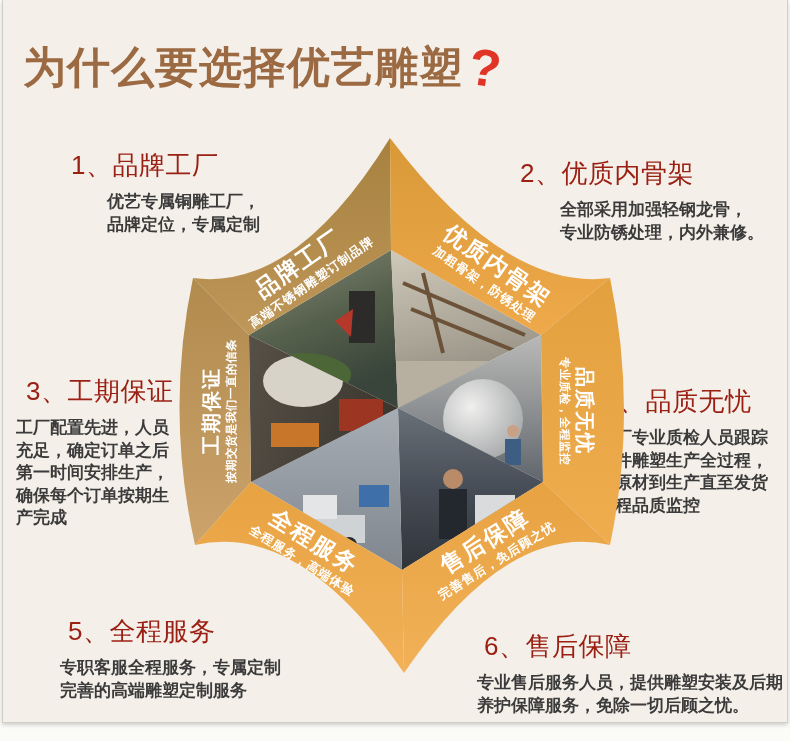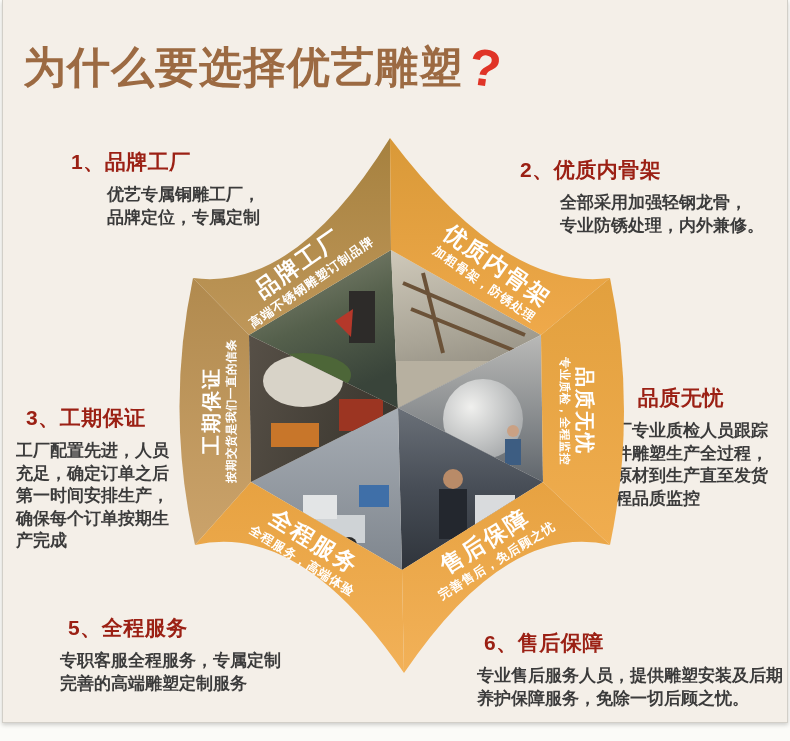--- a/index.html
+++ b/index.html
@@ -19,30 +19,30 @@
     position:absolute;left:20px;top:38px;
     font-size:43px;font-weight:bold;color:#9c6a42;
     letter-spacing:1px;white-space:nowrap;
   }
   .qmark{
     display:inline-block;color:#e03427;font-size:52px;
     margin-left:6px;transform:rotate(8deg);vertical-align:-4px;
   }
   .point{position:absolute;}
   .point h2{
-    margin:0 0 8px 0;font-size:21px;font-weight:bold;
+    margin:0 0 8px 0;font-size:26px;font-weight:normal;
     color:#9b2014;letter-spacing:.5px;white-space:nowrap;
   }
   .point p{
     margin:0;font-size:17px;line-height:1.33;color:#3b3b3b;
     font-weight:600;white-space:pre-line;
   }
   .p1{left:68px;top:148px;}  .p1 p{margin-left:36px;}
   .p2{left:517px;top:156px;} .p2 p{margin-left:40px;}
-  .p3{left:13px;top:374px;}  .p3 h2{margin-left:10px;margin-top:30px;}
+  .p3{left:13px;top:374px;}  .p3 h2{margin-left:10px;}
   .p4{left:595px;top:384px;} .p4 h2{margin-left:6px;}
   .p5{left:57px;top:614px;}  .p5 h2{margin-left:8px;}
   .p6{left:474px;top:629px;} .p6 h2{margin-left:7px;}
   svg.hex{position:absolute;left:150px;top:123px;}
   svg.hex text{font-family:"Liberation Sans","DejaVu Sans",sans-serif;fill:#fff;text-anchor:middle;}
   .banner-main{font-size:23px;font-weight:bold;letter-spacing:2px;}
   .banner-sub{font-size:12.5px;font-weight:600;letter-spacing:1px;}
   .banner-main-sm{font-size:20px;font-weight:bold;letter-spacing:2px;}
   .banner-sub-sm{font-size:11.5px;font-weight:600;letter-spacing:.5px;}
 </style>

